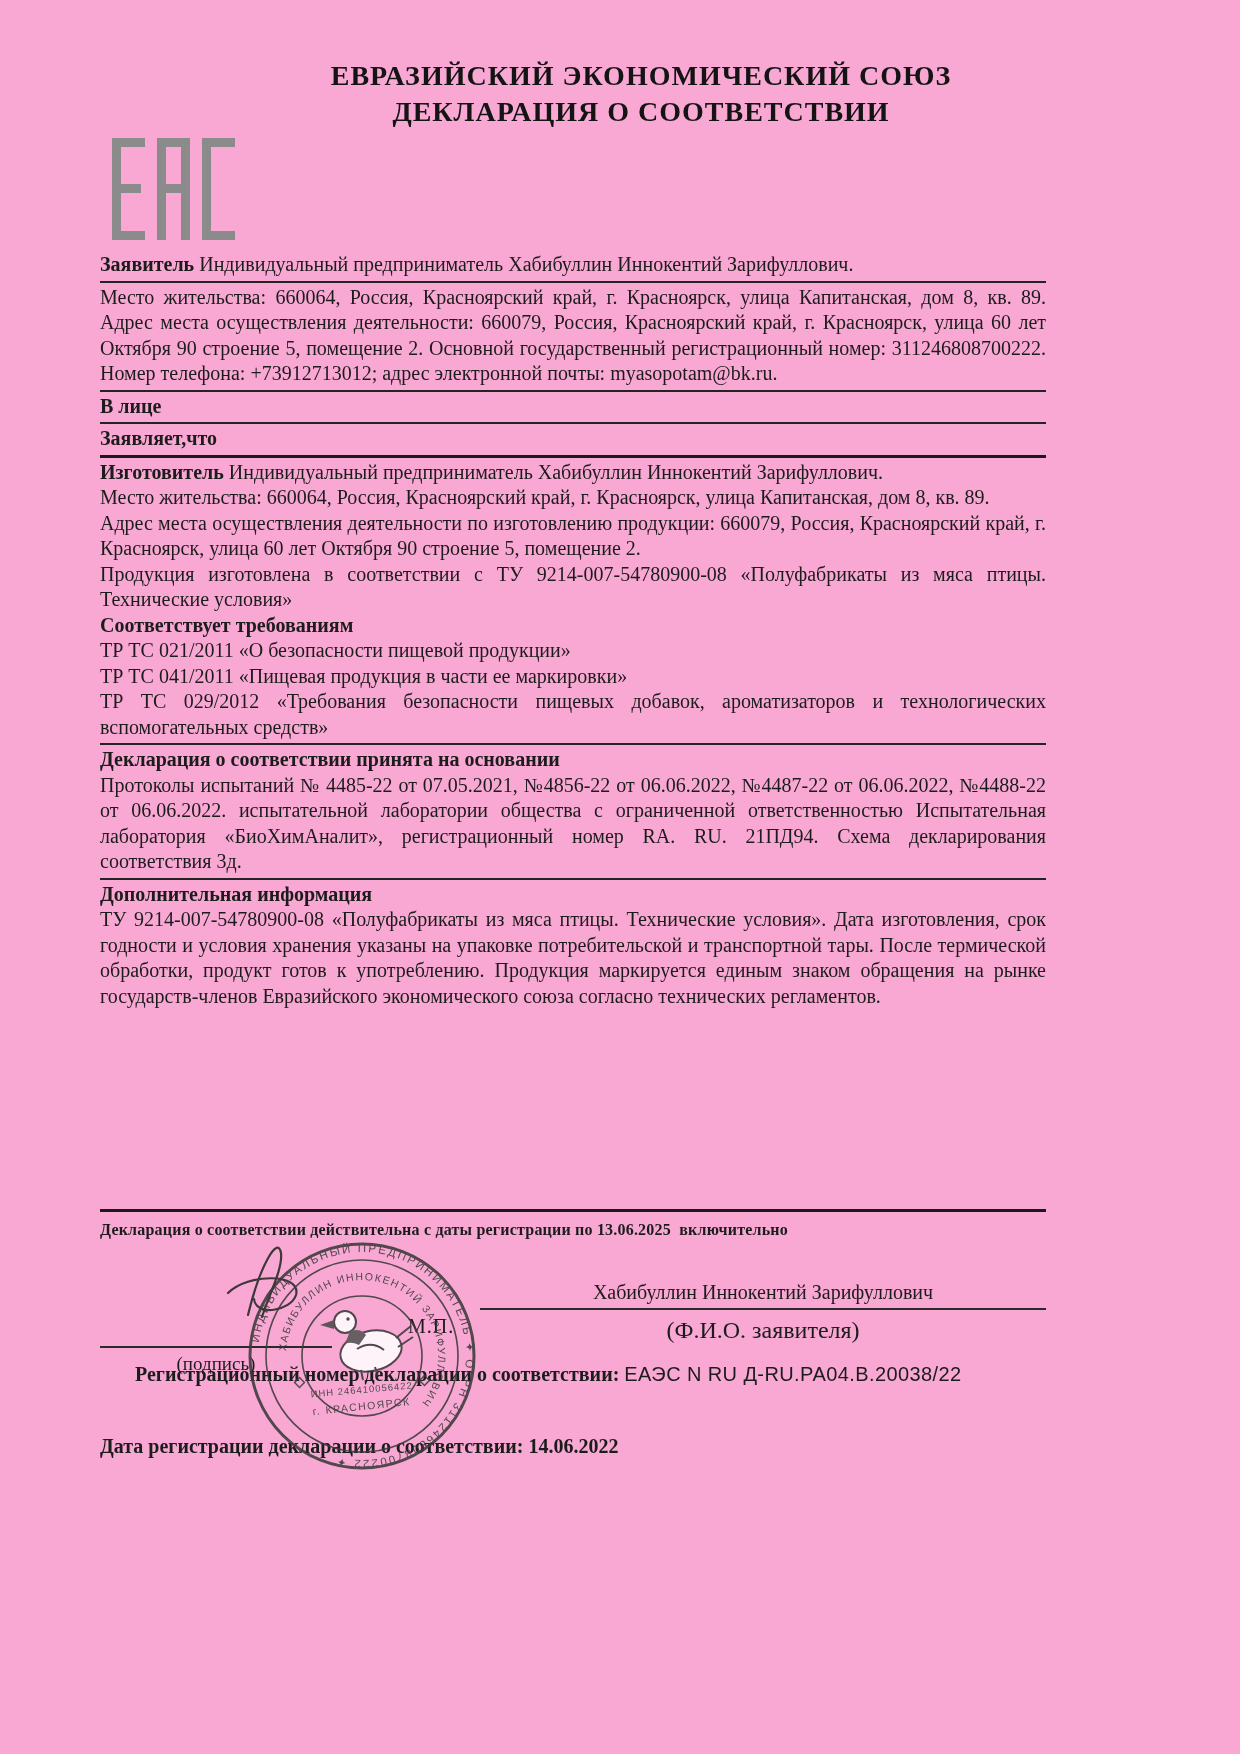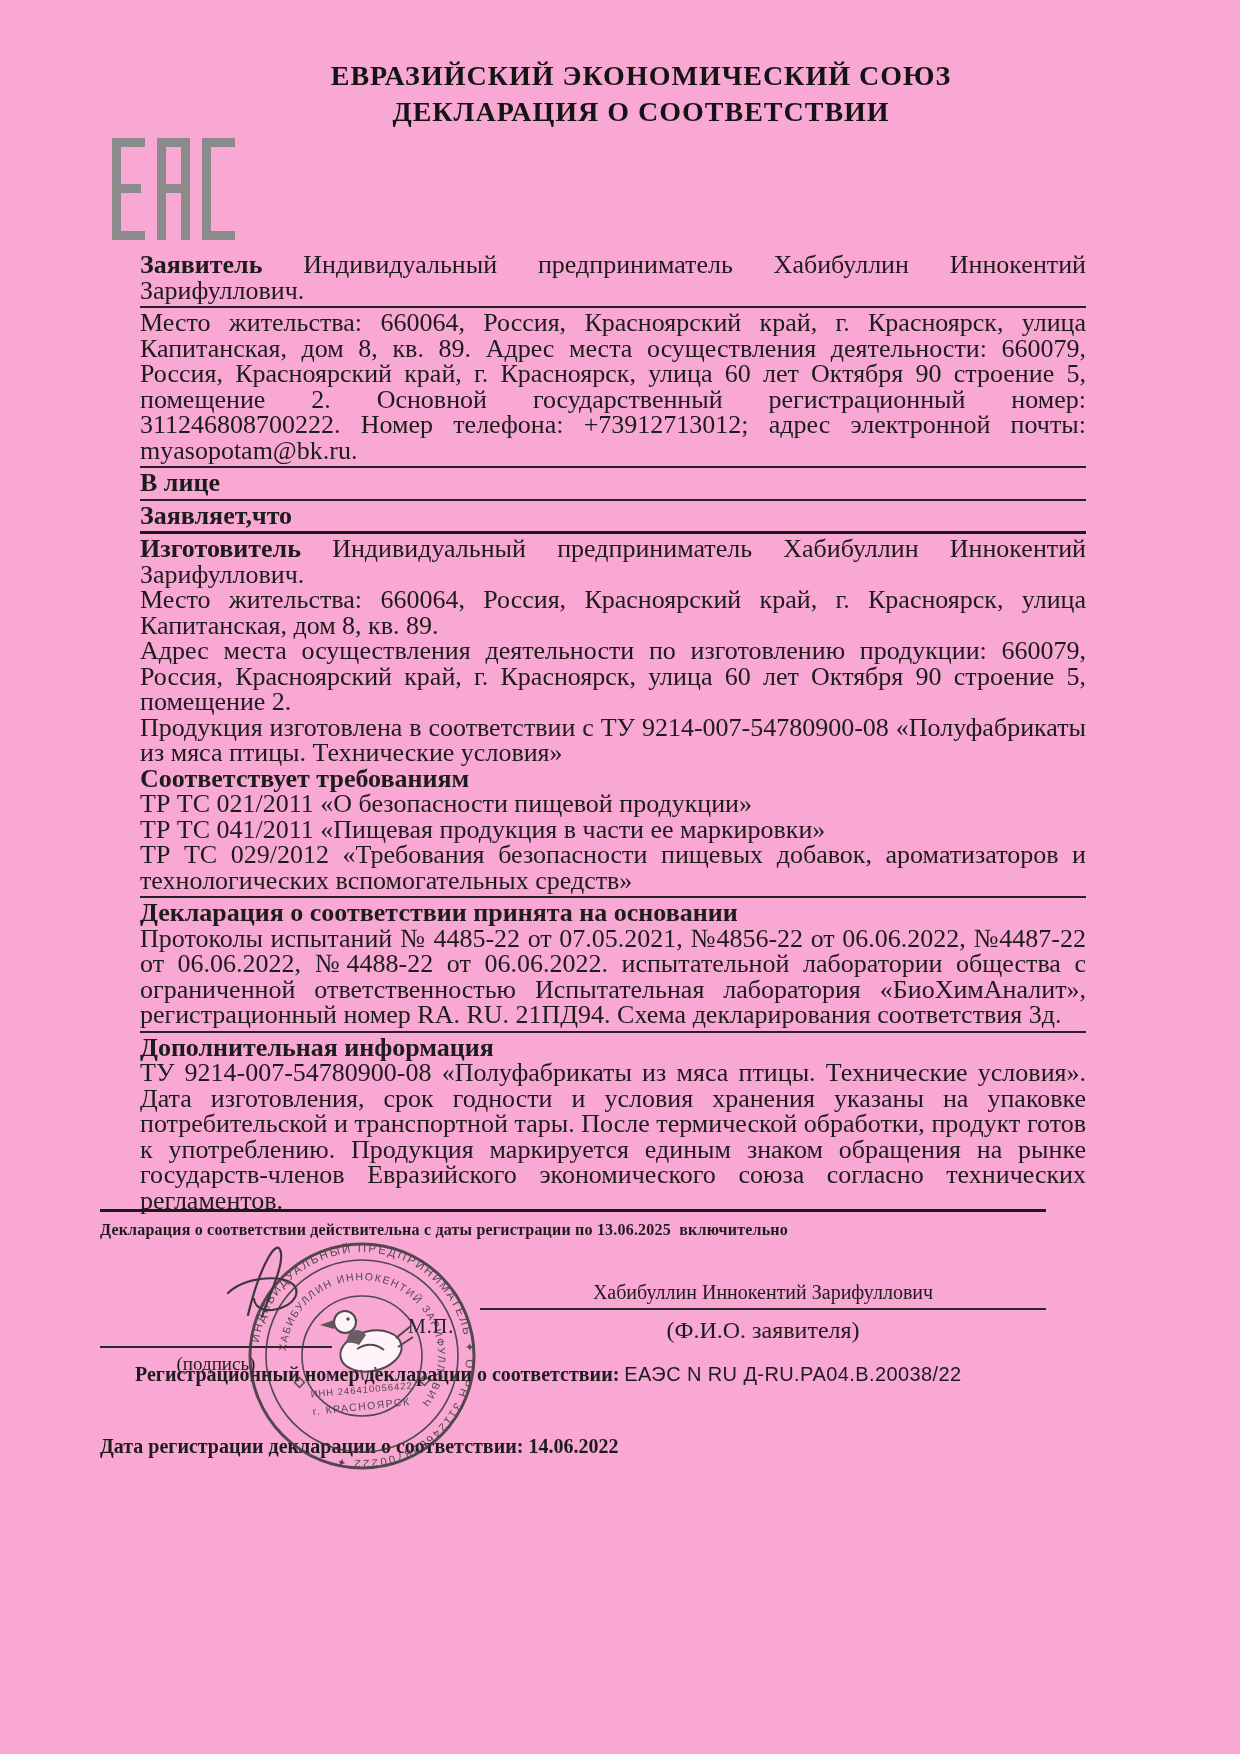--- a/index.html
+++ b/index.html
@@ -10,21 +10,21 @@
     padding-left:42px;
   }
   .title {
     position:absolute; top:58px; left:0; width:100%;
     text-align:center; font-weight:bold; font-size:28px; line-height:36px;
     letter-spacing:1px; color:#141414;
   }
   .eac-logo {position:absolute; left:112px; top:138px;}
   .doc {
     position:absolute; left:100px; top:252px; width:946px;
-    font-size:26px; line-height:25.5px; text-align:justify;margin-left:40px;
+    font-size:20px; line-height:25.5px; text-align:justify;
   }
   .doc p {margin:0; padding:0;}
   .lead {font-weight:bold;}
   .rule {border:none; border-top:2px solid #232323; margin:3px 0 2px 0;}
   .rule-thick {border-top:3px solid #1a1a1a;}
   .row-split {display:flex; justify-content:flex-start; font-weight:bold;}
   .bottom {position:absolute; left:100px; top:1206px; width:946px;}
   .validity {font-weight:bold; font-size:16px; margin-top:9px; white-space:pre-wrap; letter-spacing:0.2px;}
   .sigzone {position:relative; height:300px; margin-top:6px;}
   .sig-line-left {position:absolute; left:0; top:101px; width:232px; border-bottom:2px solid #2a2a2a;}

